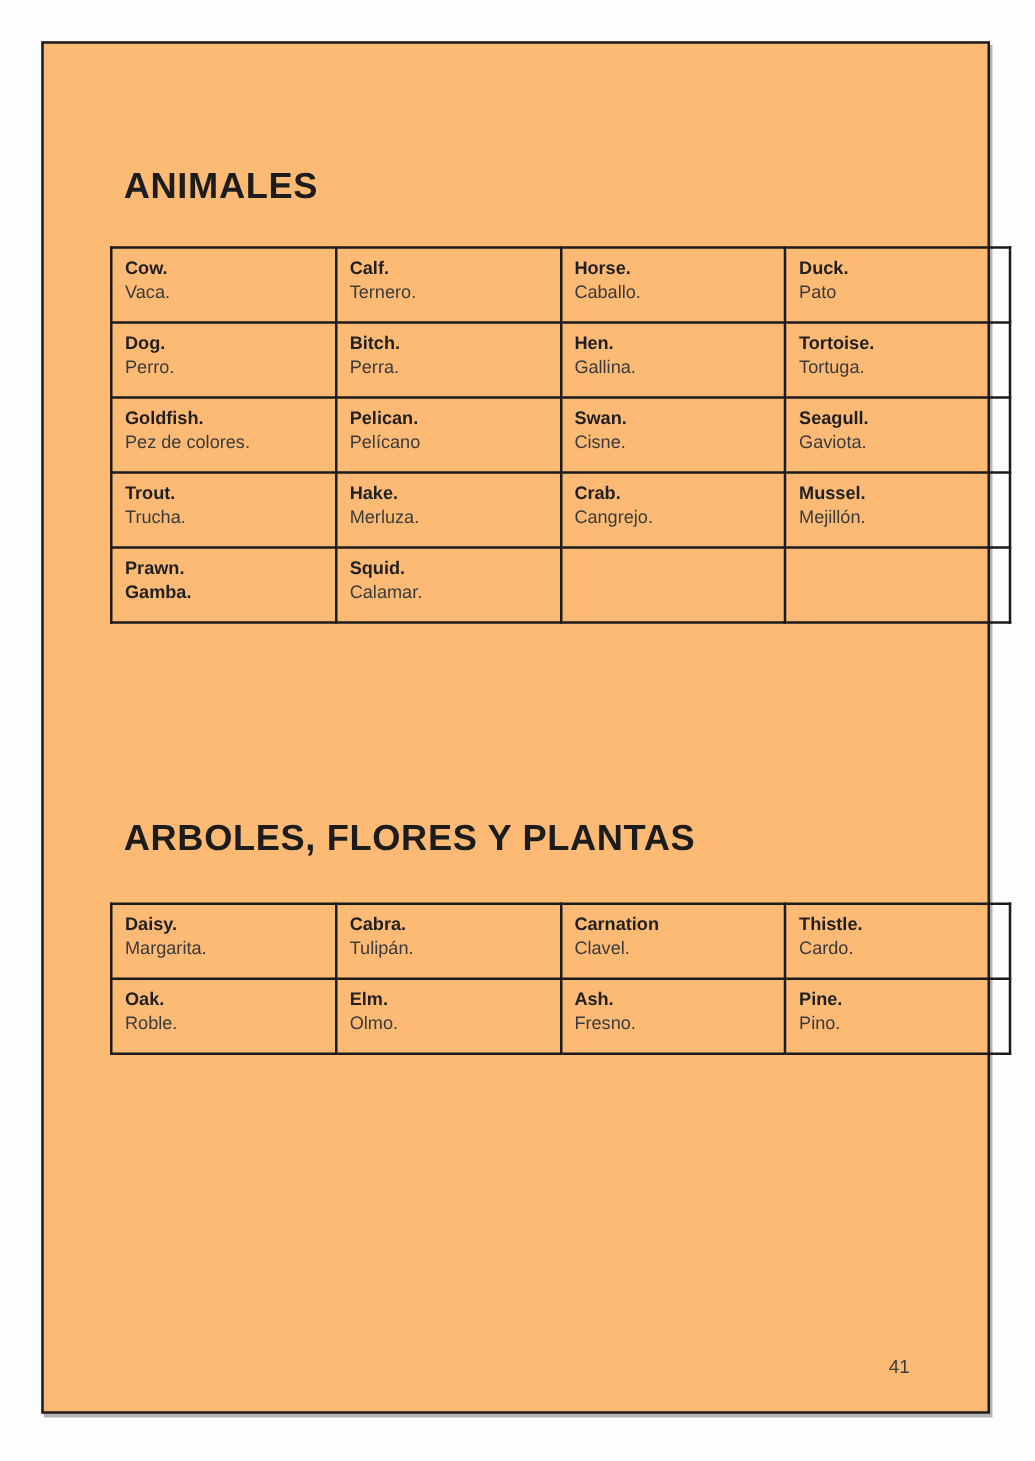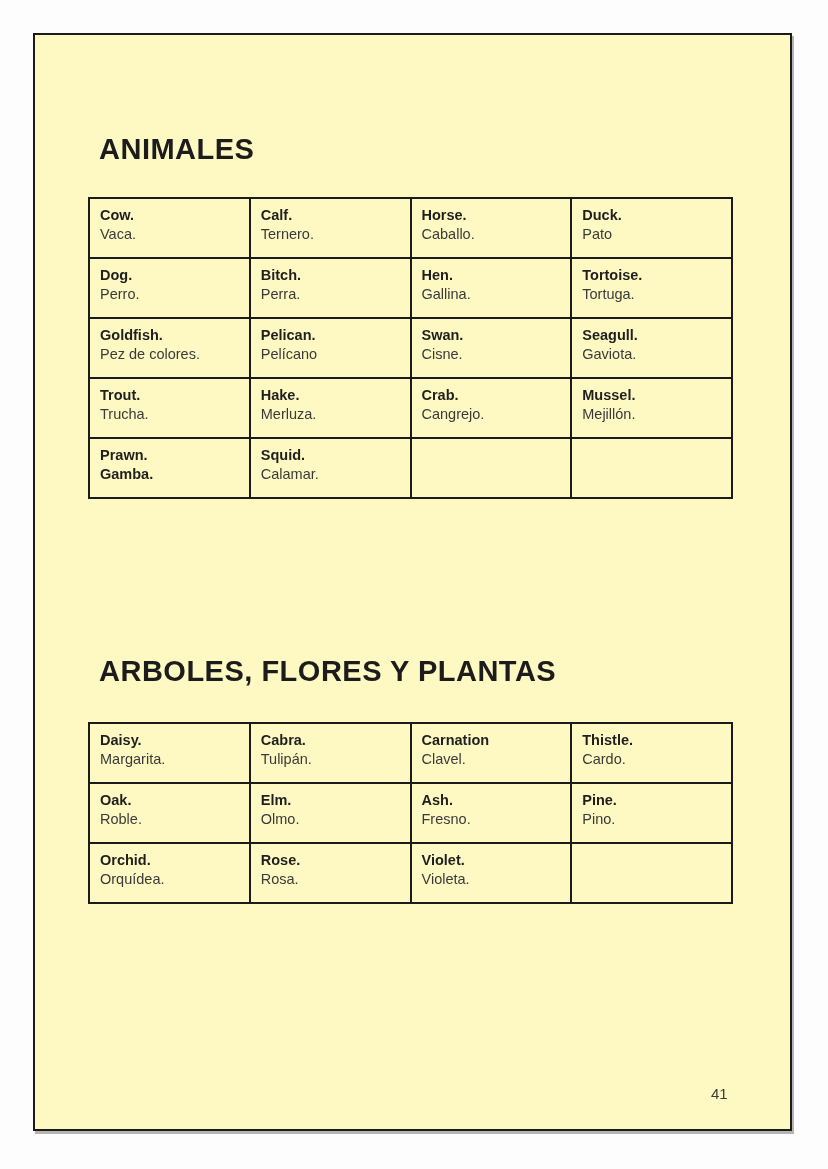--- a/index.html
+++ b/index.html
@@ -7,39 +7,39 @@
     width: 828px; height: 1169px;
     background: #fdfdfd;
     font-family: "Liberation Sans", "DejaVu Sans", sans-serif;
     position: relative;
     overflow: hidden;
   }
   .sheet {
     position: absolute;
     left: 33px; top: 33px;
     width: 759px; height: 1098px;
-    background: #fef9c3;
+    background: #fdba74;
     border: 2px solid #1b1b1b;
     box-shadow: 2px 3px 0 rgba(90,90,90,0.45);
   }
   .section-title {
     position: absolute;
     font-size: 29px;
     font-weight: bold;
     color: #1c1c1c;
     letter-spacing: 0.5px;
     line-height: 1;
     white-space: nowrap;
   }
   #title-1 { left: 64px; top: 100px; }
   #title-2 { left: 64px; top: 622px; }
   .vocab-table {
     position: absolute;
     left: 53px;
-    width: 645px;
+    width: 721px;
     border-collapse: collapse;
     table-layout: fixed;
   }
   #table-1 { top: 162px; }
   #table-2 { top: 687px; border-radius: 22px; }
   .vocab-table td {
     border: 2px solid #1b1b1b;
     width: 25%;
     height: 60px;
     vertical-align: top;
@@ -196,33 +196,18 @@
           </td>
           <td>
             <div class="en">Ash.</div>
             <div class="es">Fresno.</div>
           </td>
           <td>
             <div class="en">Pine.</div>
             <div class="es">Pino.</div>
           </td>
         </tr>
-        <tr>
-          <td>
-            <div class="en">Orchid.</div>
-            <div class="es">Orquídea.</div>
-          </td>
-          <td>
-            <div class="en">Rose.</div>
-            <div class="es">Rosa.</div>
-          </td>
-          <td>
-            <div class="en">Violet.</div>
-            <div class="es">Violeta.</div>
-          </td>
-          <td></td>
-        </tr>
       </tbody>
   </table>
 
   <div class="page-number">41</div>
 
 </div>
 
 </body></html>

